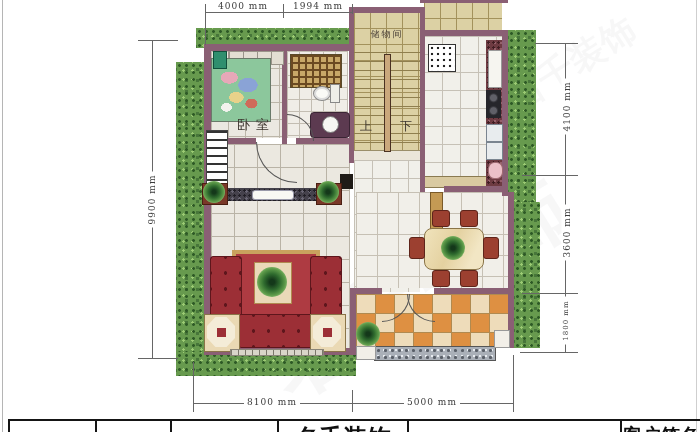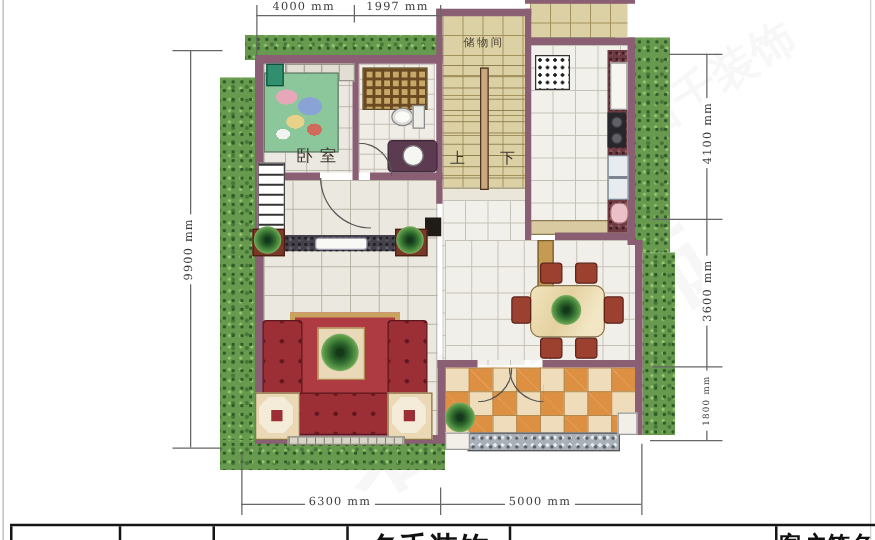--- a/index.html
+++ b/index.html
@@ -168,21 +168,21 @@
   <div class="abs plant" style="left:356px;top:322px;width:24px;height:24px;"></div>
   <div class="abs pebble" style="left:374px;top:346px;width:120px;height:13px;"></div>
   <div class="abs" style="left:356px;top:346px;width:18px;height:12px;background:#f2efe8;border:1px solid #999;"></div>
   <div class="abs" style="left:494px;top:330px;width:14px;height:16px;background:#f2efe8;border:1px solid #999;"></div>
 
   <div class="abs dline" style="left:205px;top:12px;width:148px;height:1px;"></div>
   <div class="abs dline" style="left:205px;top:4px;width:1px;height:41px;"></div>
   <div class="abs dline" style="left:283px;top:4px;width:1px;height:14px;"></div>
   <div class="abs dline" style="left:352px;top:4px;width:1px;height:10px;"></div>
   <div class="abs dim" style="left:215px;top:1px;width:56px;">4000 mm</div>
-  <div class="abs dim" style="left:290px;top:1px;width:56px;">1997 mm</div>
+  <div class="abs dim" style="left:290px;top:1px;width:56px;">1994 mm</div>
 
   <div class="abs dline" style="left:152px;top:40px;width:1px;height:318px;"></div>
   <div class="abs dline" style="left:138px;top:40px;width:40px;height:1px;"></div>
   <div class="abs dline" style="left:138px;top:358px;width:40px;height:1px;"></div>
   <div class="abs dim vdim" style="left:124px;top:194px;width:56px;">9900 mm</div>
 
   <div class="abs dline" style="left:565px;top:43px;width:1px;height:37px;"></div>
   <div class="abs dline" style="left:565px;top:134px;width:1px;height:72px;"></div>
   <div class="abs dline" style="left:565px;top:260px;width:1px;height:43px;"></div>
   <div class="abs dline" style="left:565px;top:337px;width:1px;height:15px;"></div>
@@ -191,21 +191,21 @@
   <div class="abs dline" style="left:522px;top:293px;width:56px;height:1px;"></div>
   <div class="abs dline" style="left:520px;top:352px;width:58px;height:1px;"></div>
   <div class="abs dim vdim" style="left:539px;top:101px;width:56px;">4100 mm</div>
   <div class="abs dim vdim" style="left:539px;top:227px;width:56px;">3600 mm</div>
   <div class="abs dim vdim dimsmall" style="left:542px;top:315px;width:48px;">1800 mm</div>
 
   <div class="abs dline" style="left:193px;top:403px;width:320px;height:1px;"></div>
   <div class="abs dline" style="left:193px;top:362px;width:1px;height:50px;"></div>
   <div class="abs dline" style="left:352px;top:390px;width:1px;height:22px;"></div>
   <div class="abs dline" style="left:513px;top:355px;width:1px;height:57px;"></div>
-  <div class="abs dim" style="left:244px;top:397px;width:56px;">6300 mm</div>
+  <div class="abs dim" style="left:244px;top:397px;width:56px;">8100 mm</div>
   <div class="abs dim" style="left:404px;top:397px;width:56px;">5000 mm</div>
 
   <div class="abs tbl" style="left:8px;top:419px;width:692px;height:2px;"></div>
   <div class="abs tbl" style="left:8px;top:421px;width:2px;height:11px;"></div>
   <div class="abs tbl" style="left:95px;top:421px;width:2px;height:11px;"></div>
   <div class="abs tbl" style="left:170px;top:421px;width:2px;height:11px;"></div>
   <div class="abs tbl" style="left:277px;top:421px;width:2px;height:11px;"></div>
   <div class="abs tbl" style="left:407px;top:421px;width:2px;height:11px;"></div>
   <div class="abs tbl" style="left:620px;top:421px;width:2px;height:11px;"></div>
   <div class="abs tbt" style="left:279px;top:422px;width:128px;font-size:24px;">名千装饰</div>

